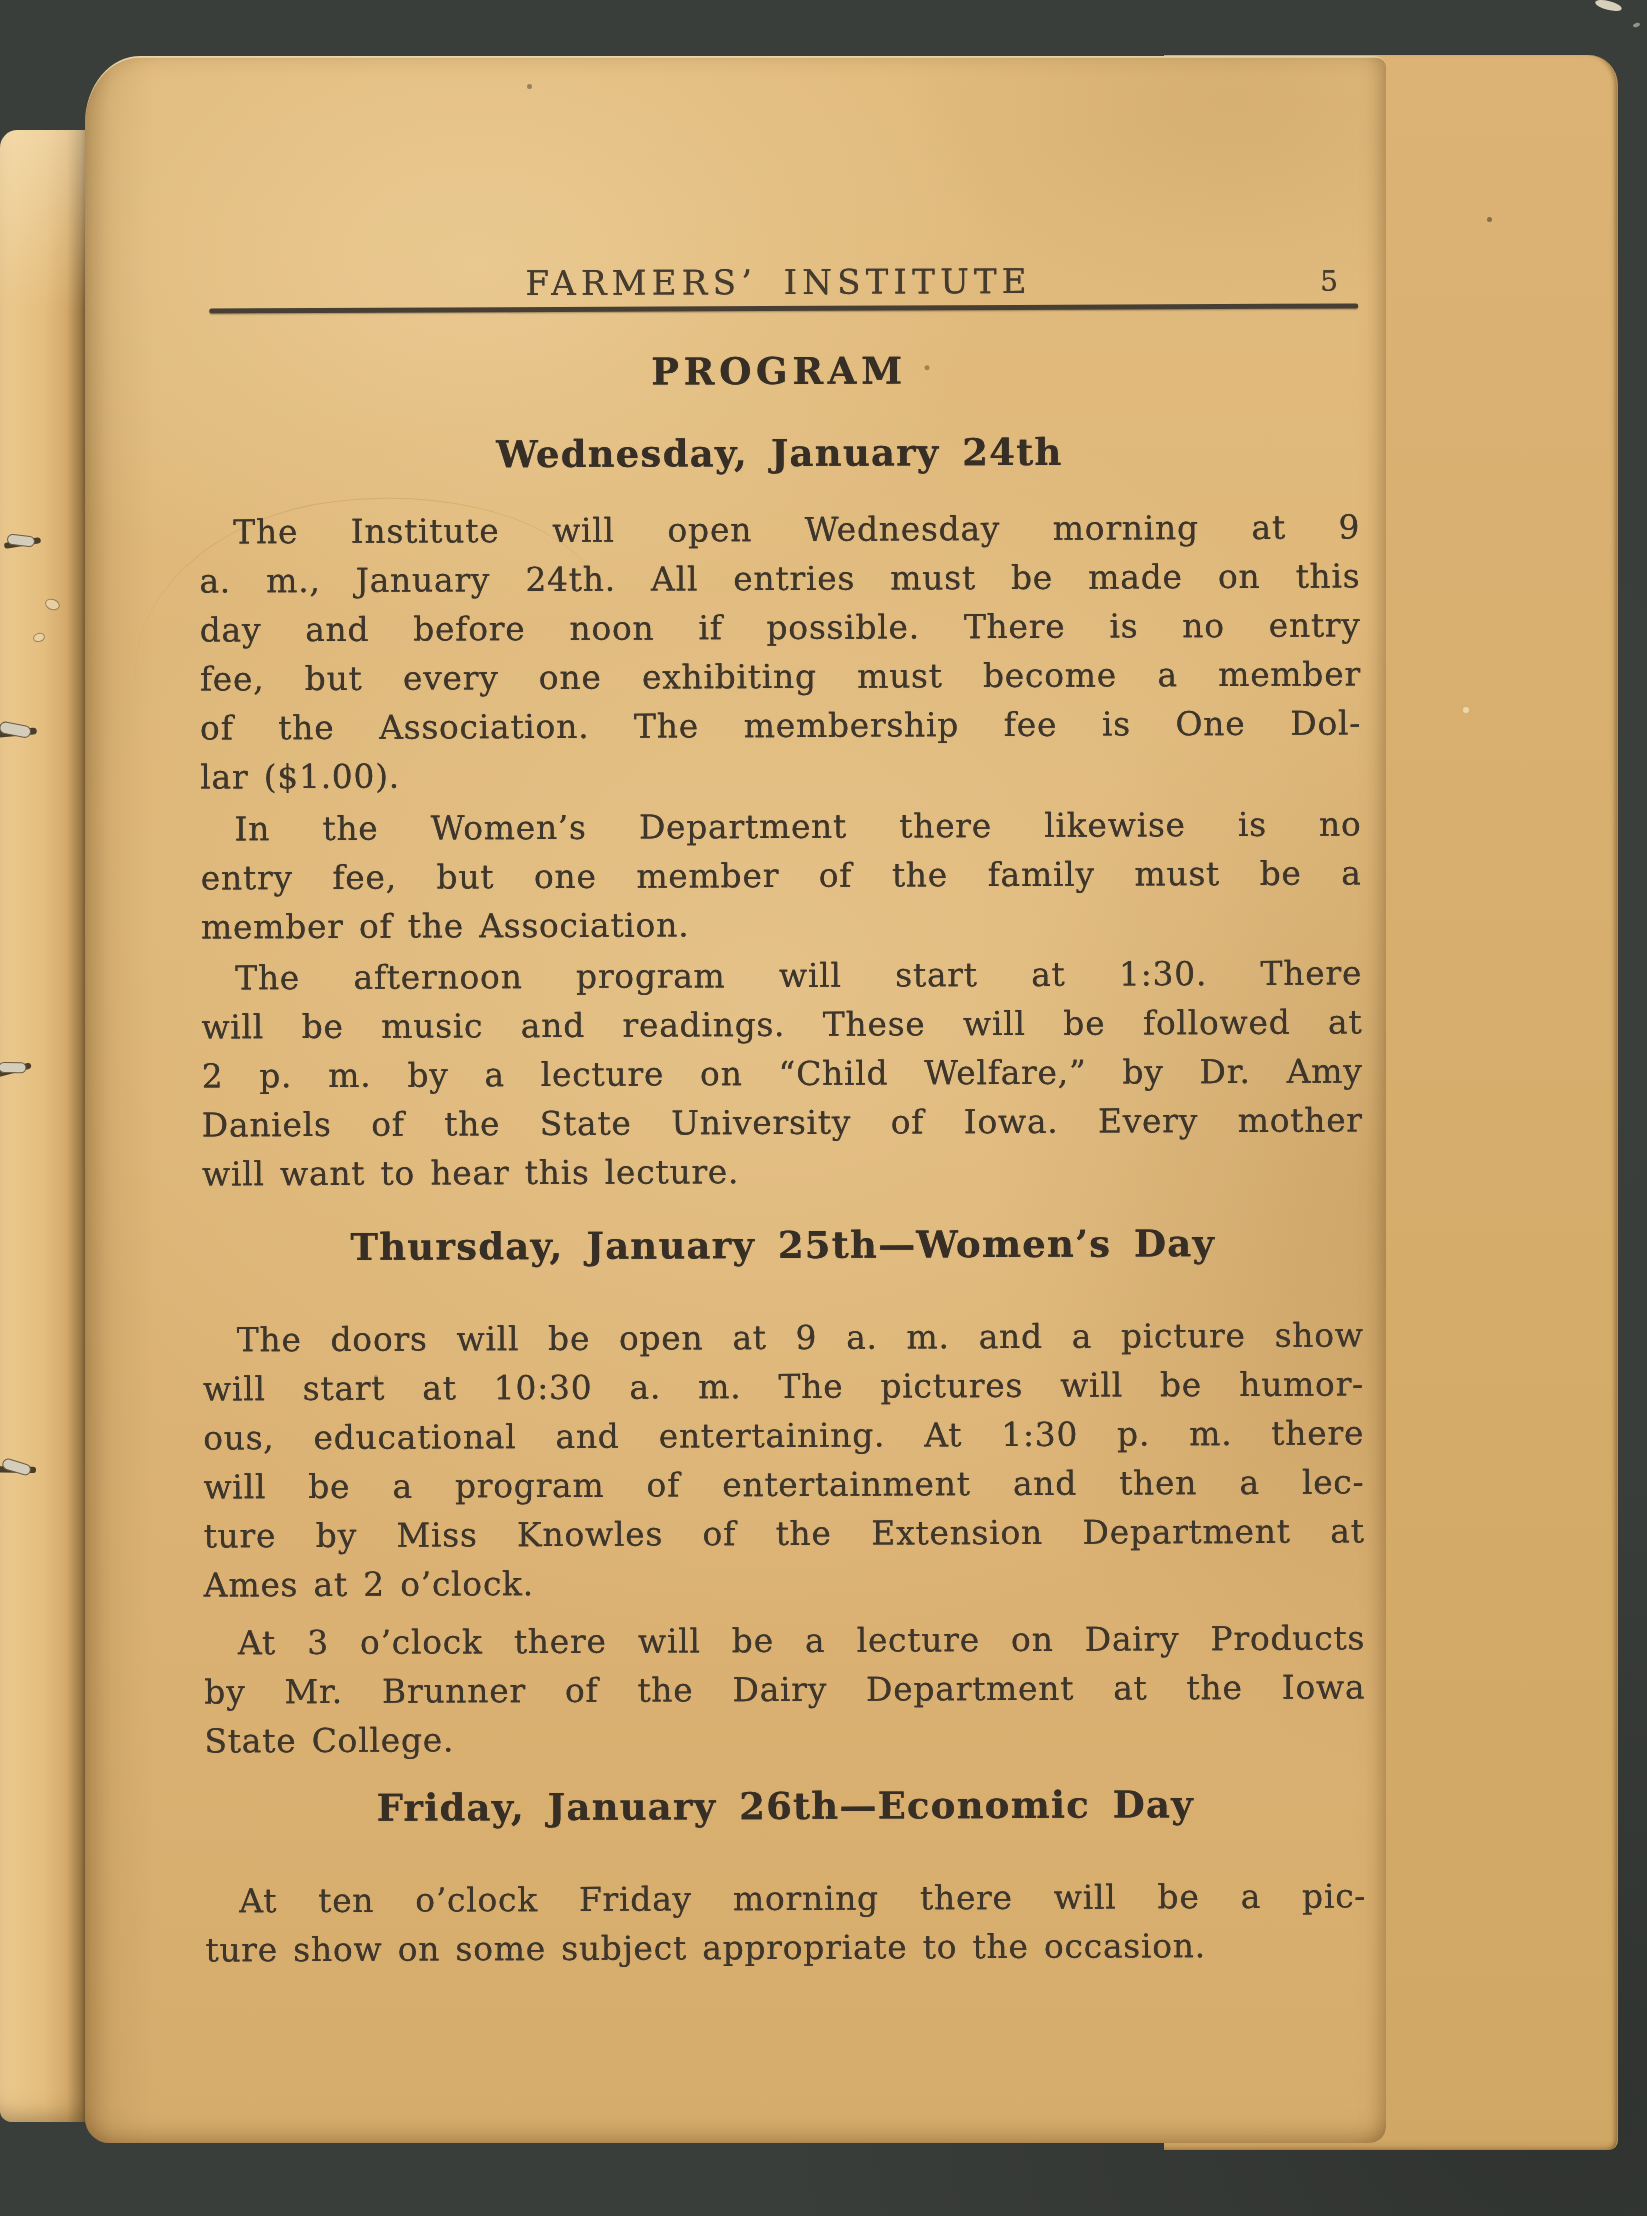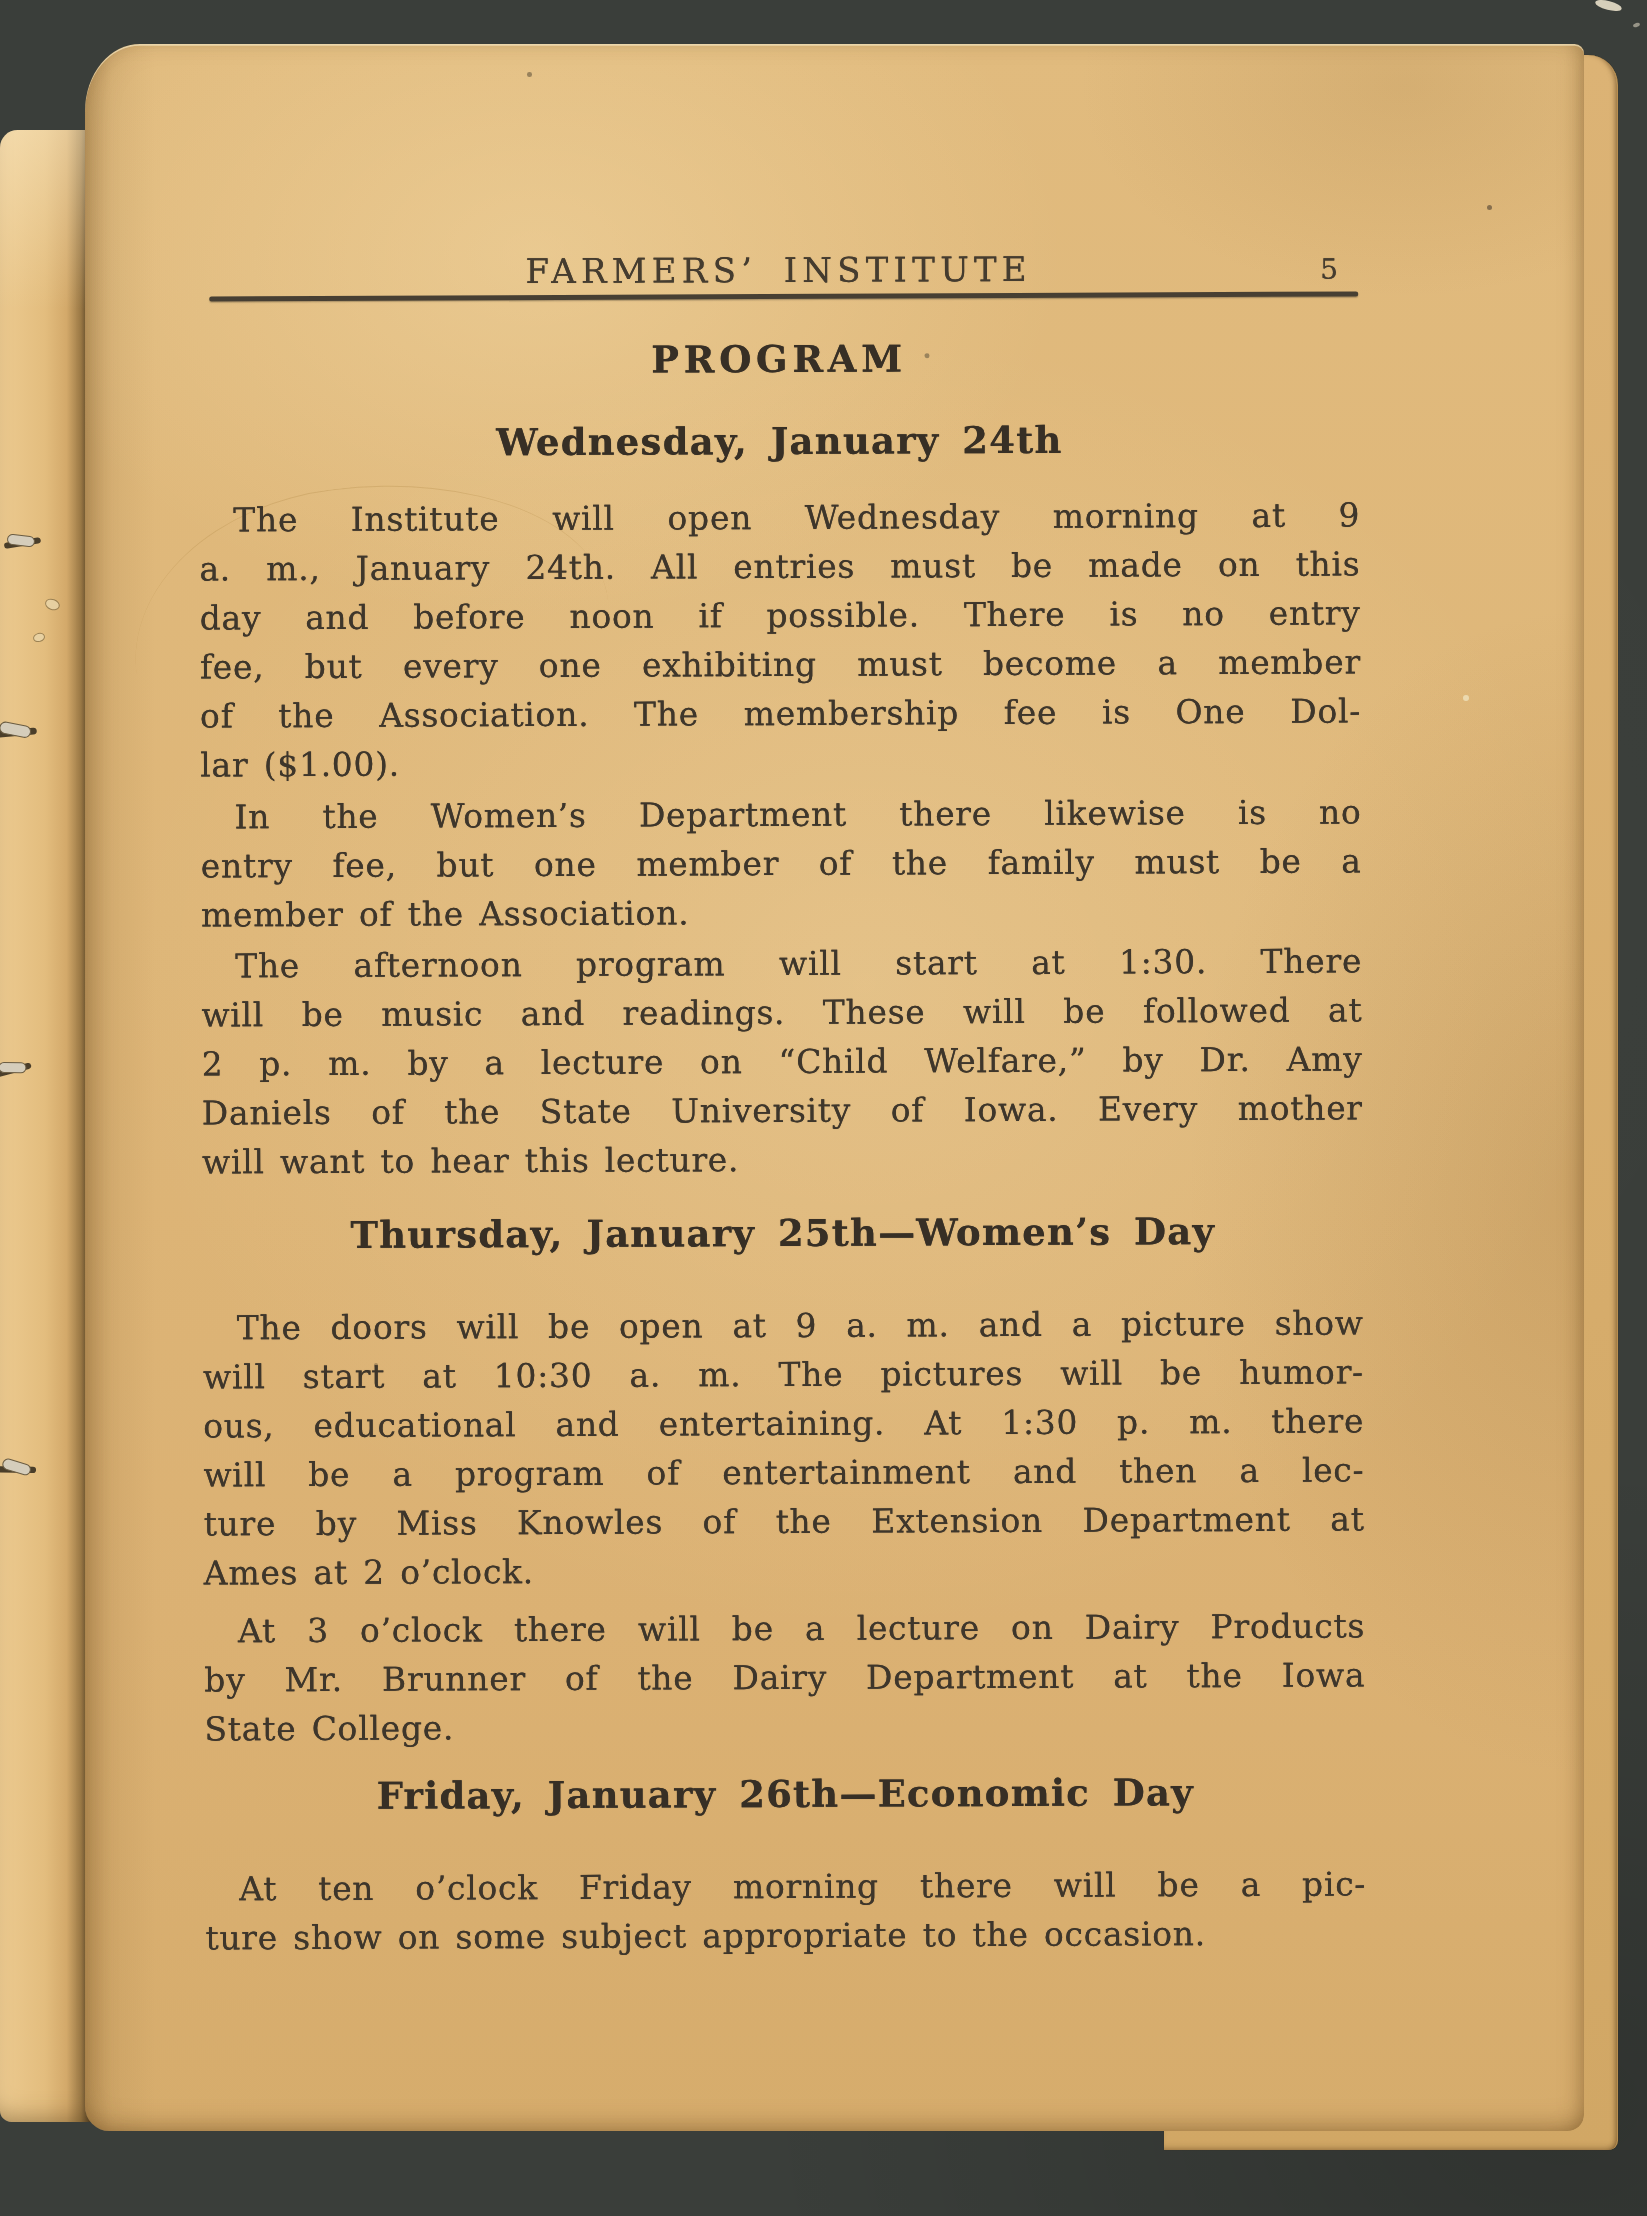--- a/index.html
+++ b/index.html
@@ -53,21 +53,21 @@
     position:absolute;left:1164px;top:55px;width:454px;height:2095px;
     background:linear-gradient(180deg,#dcb375 0%,#d6ac6b 60%,#d1a765 100%);
     border-radius:0 30px 9.3px 0;
     border-right:1.2px solid #b98f4f;
     box-shadow:inset -4.7px 0 5.8px -2.9px rgba(90,60,25,0.55), inset 0 -5.8px 7px -4.7px rgba(90,60,25,0.5), 0 0 0 0.6px rgba(60,45,25,0.2);
     z-index:1;
   }
 
   
   .page{
-    position:absolute;left:85px;top:44px;width:1499px;height:2087px;z-index:2;
+    position:absolute;left:85px;top:56px;width:1301px;height:2087px;z-index:2;
     border-radius:55px 9.3px 16.3px 24.4px / 67px 9.3px 16.3px 24.4px;
     background:
       radial-gradient(756px 524px at 30% 10%, rgba(255,236,190,0.30), transparent 70%),
       radial-gradient(989px 873px at 52% 45%, rgba(255,241,202,0.20), transparent 75%),
       radial-gradient(553px 815px at 100% 55%, rgba(138,98,44,0.20), transparent 72%),
       radial-gradient(465px 303px at 88% 2%, rgba(150,110,55,0.16), transparent 70%),
       linear-gradient(90deg, rgba(126,92,44,0.32) 0px, rgba(126,92,44,0.10) 27px, rgba(126,92,44,0.0) 70px),
       linear-gradient(180deg,#e1bb7e 0%,#deb678 42%,#dbb173 76%,#d6ac6c 100%);
     box-shadow:
       inset 0 1.7px 0 rgba(255,246,214,0.55),

